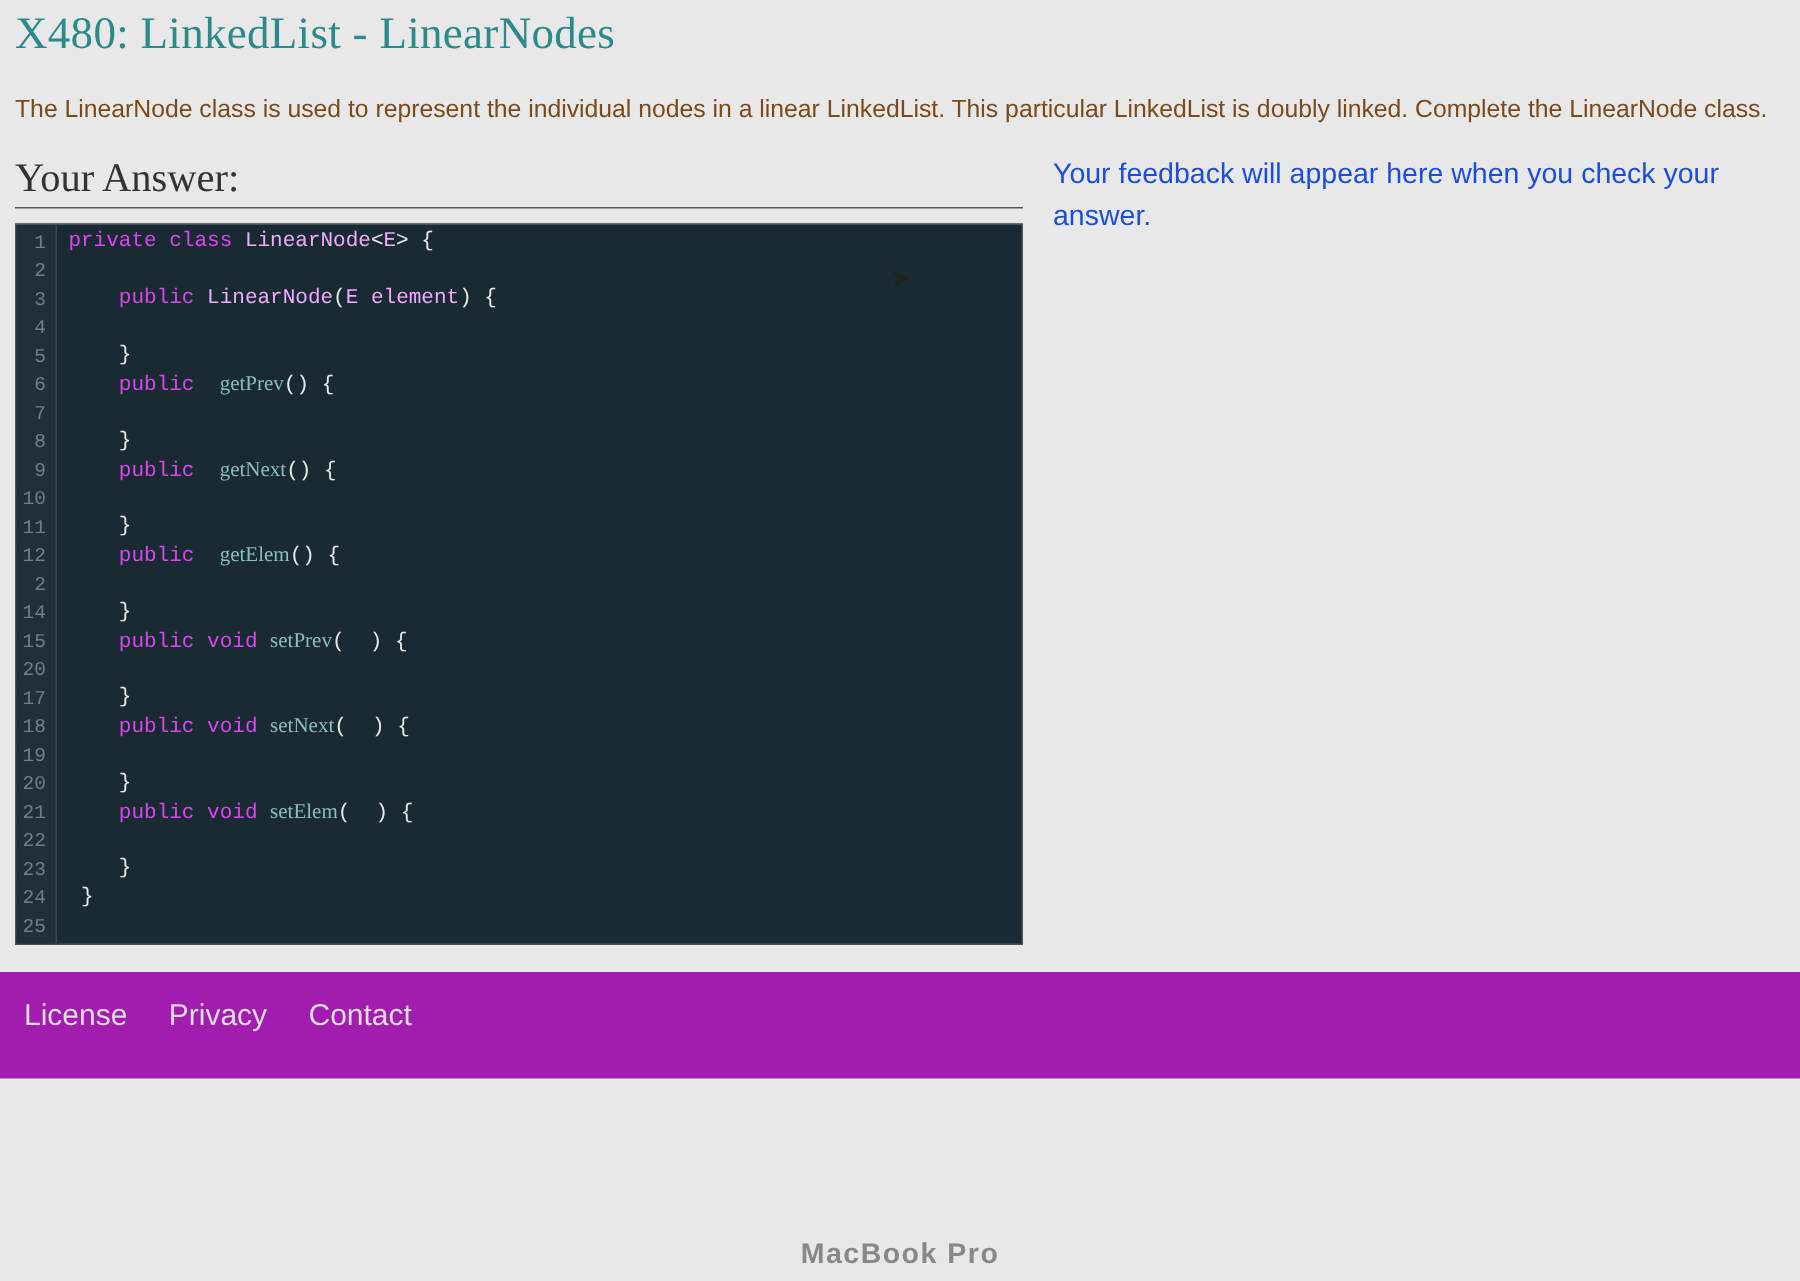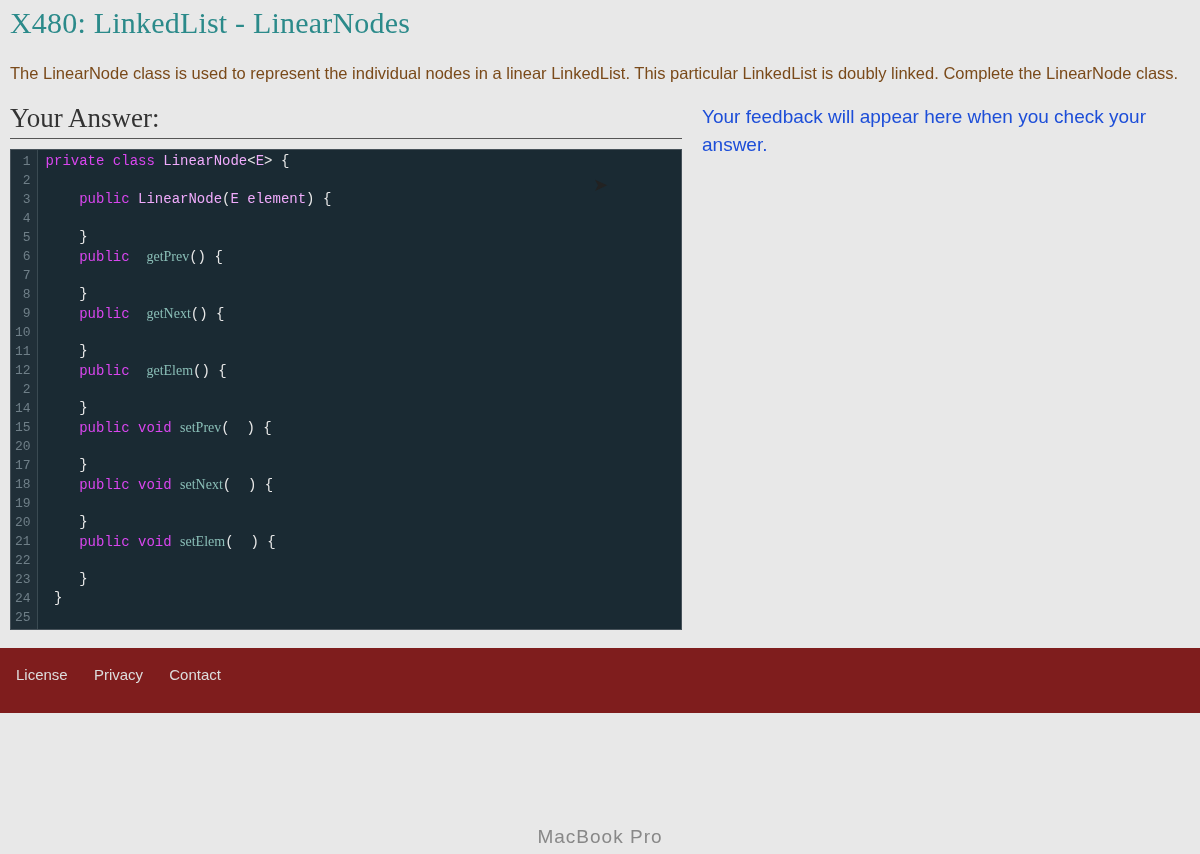--- a/index.html
+++ b/index.html
@@ -82,40 +82,40 @@
     padding: 2px 8px;
     white-space: pre;
     color: #e8e8e8;
     flex: 1;
   }
   .code .row { height: 19px; }
   .kw { color: #d946ef; }
   .type { color: #f0abfc; }
   .method { color: #8abeb7; font-family: Liberation Serif, serif; }
   .footer {
-    background: #7f1d1d;
+    background: #a21caf;
     color: #ddd;
-    font-size: 15px;
+    font-size: 20px;
     padding: 18px 16px 30px 16px;
     margin-top: 18px;
     width: 100%;
   }
   .footer-link {
     color: #ddd;
     margin-right: 22px;
     cursor: pointer;
   }
   .macbook {
     position: absolute;
     bottom: 6px;
     left: 50%;
     transform: translateX(-50%);
     font-family: "Helvetica Neue", Arial, sans-serif;
     font-size: 19px;
-    font-weight: 400;
+    font-weight: 700;
     color: #888;
     letter-spacing: 1px;
   }
   .cursor-arrow {
     position: absolute;
     left: 593px;
     top: 174px;
     font-size: 18px;
     color: #222;
   }

